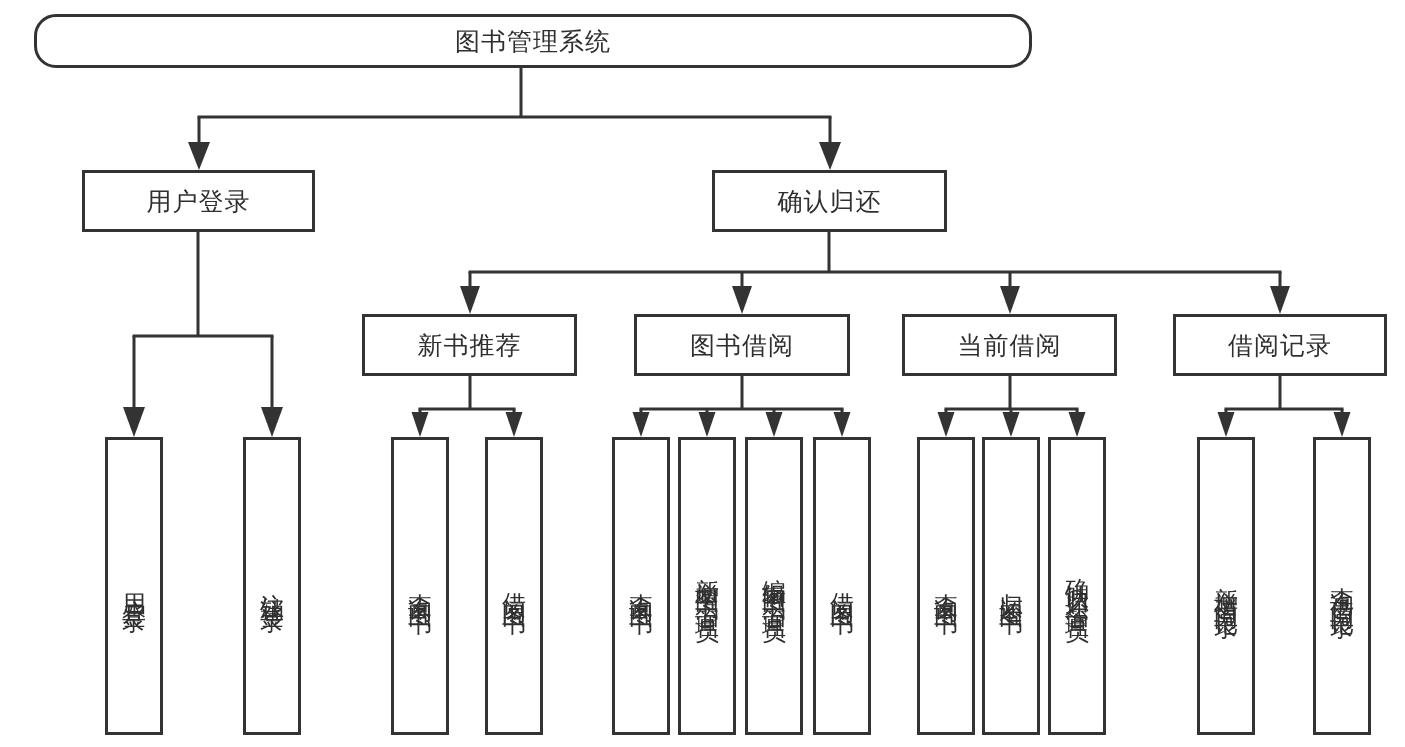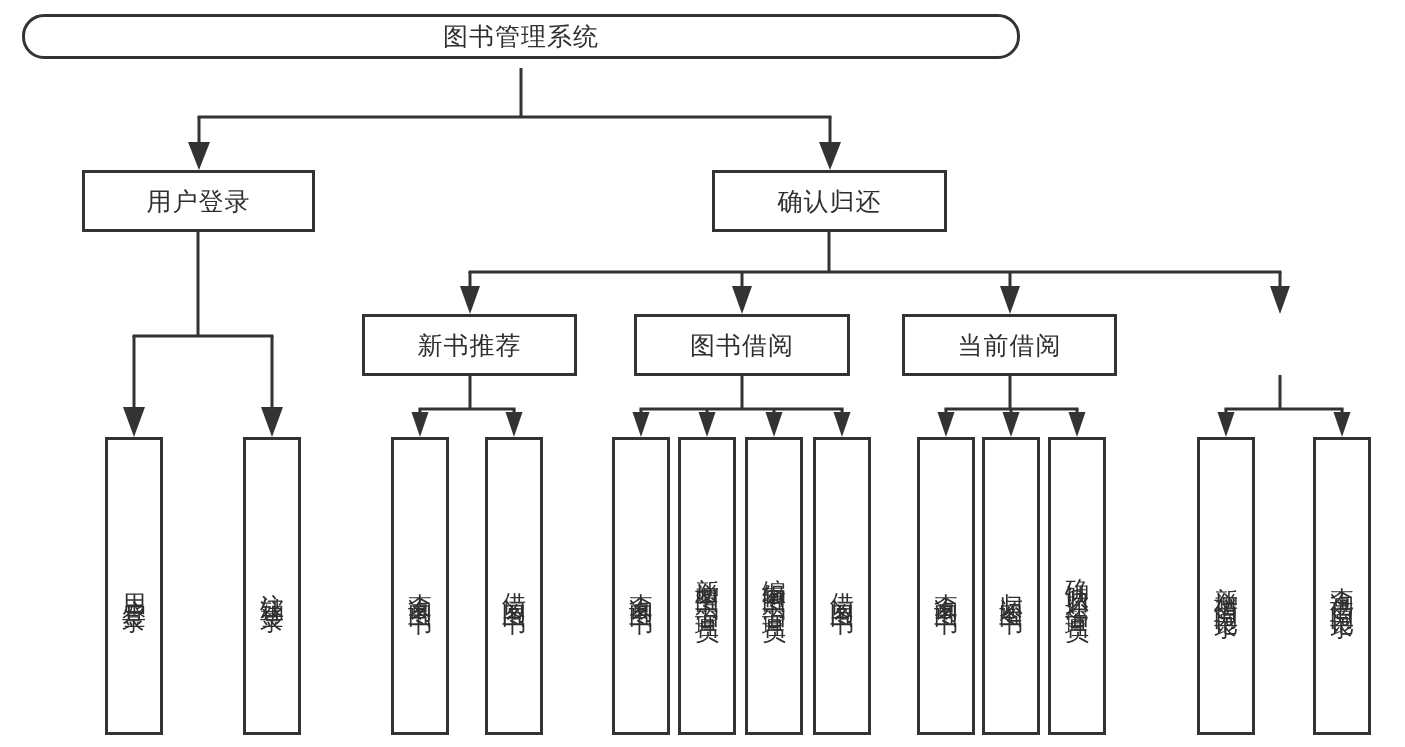--- a/index.html
+++ b/index.html
@@ -23,21 +23,21 @@
     border: 3px solid #333333;
     background: #ffffff;
     display: flex;
     align-items: center;
     justify-content: center;
     font-size: 25px;
     color: #2f2f2f;
     letter-spacing: 1px;
     z-index: 2;
   }
-  .root-box   { left: 22px;  top: 14px;  width: 998px; height: 45px; border-radius: 22px; }
+  .root-box   { left: 34px;  top: 14px;  width: 998px; height: 54px; border-radius: 22px; }
   .lvl2-box   { top: 170px;  height: 62px; }
   .lvl3-box   { top: 314px;  height: 62px; justify-content: center; }
   .vbox {
     position: absolute;
     top: 437px;
     width: 58px;
     height: 298px;
     box-sizing: border-box;
     border: 3px solid #333333;
     background: #ffffff;
@@ -138,20 +138,23 @@
 
   <div class="hbox lvl3-box" style="left:362px; width:215px;">
     <span>新书推荐</span>
   </div>
   <div class="hbox lvl3-box" style="left:902px; width:215px;">
     <span>当前借阅</span>
   </div>
   <div class="hbox lvl3-box" style="left:634px; width:216px;">
     <span>图书借阅</span>
   </div>
+  <div class="hbox lvl3-box" style="left:1173px; width:214px;">
+    <span>借阅记录</span>
+  </div>
 
   <div class="vbox" style="left:105px;">
     <span>用户登录</span>
   </div>
   <div class="vbox" style="left:243px;">
     <span>注销登录</span>
   </div>
   <div class="vbox" style="left:391px;">
     <span>查询图书</span>
   </div>

